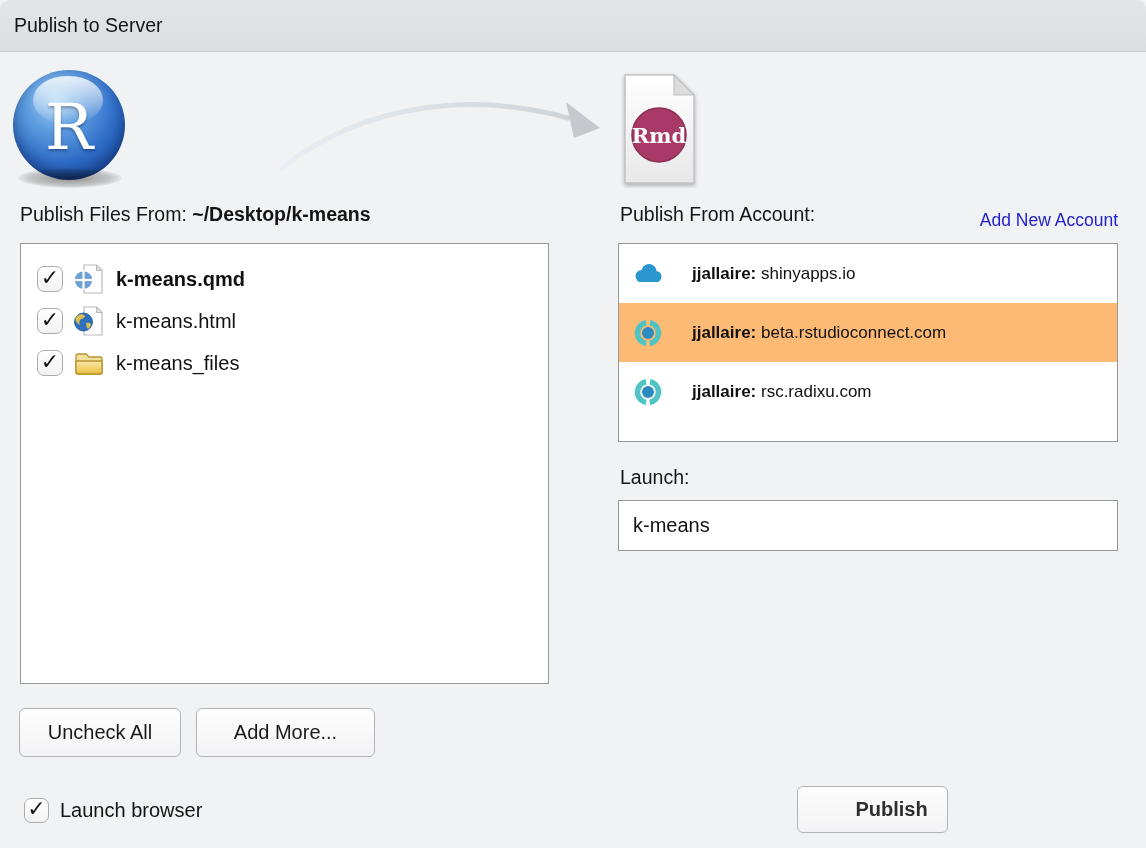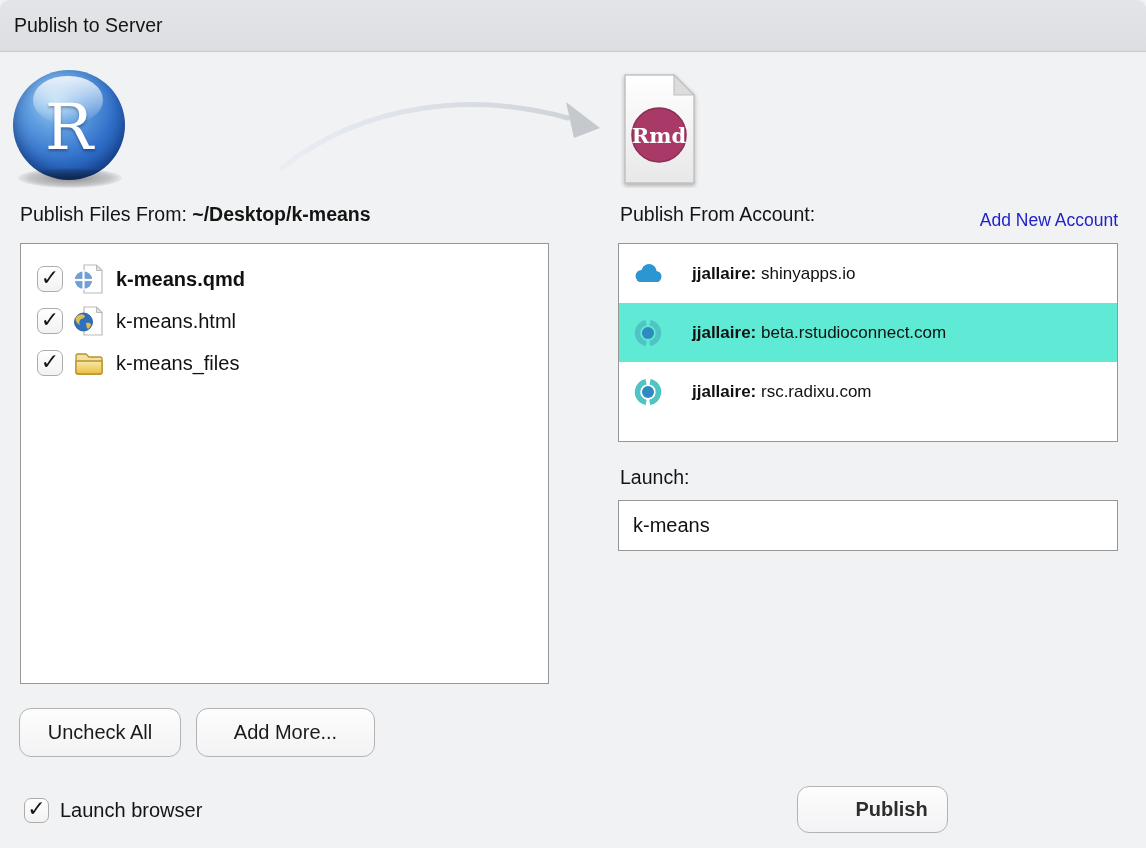--- a/index.html
+++ b/index.html
@@ -40,32 +40,32 @@
   .file-name.bold{font-weight:700;}
   .checkbox{width:26px;height:26px;border-radius:7px;border:1.5px solid #acacac;
     background:linear-gradient(#ffffff,#f2f2f2);box-sizing:border-box;flex:0 0 auto;
     display:flex;align-items:center;justify-content:center;cursor:pointer;}
   .checkbox .check{font-size:22px;line-height:1;color:#151515;margin-top:-3px;}
   .file-icon{width:32px;height:32px;margin-left:10px;flex:0 0 auto;}
   
   .account-box{position:absolute;left:618px;top:243px;width:500px;height:199px;background:#fff;
     border:1.5px solid #979797;box-sizing:border-box;overflow:hidden;}
   .account-row{display:flex;align-items:center;height:59px;padding-left:13px;cursor:pointer;}
-  .account-row.selected{background:#5eead4;}
+  .account-row.selected{background:#fdba74;}
   .account-icon{width:32px;height:32px;flex:0 0 auto;}
   .account-text{font-size:17px;color:#111;margin-left:28px;white-space:pre;}
   .account-user{font-weight:700;}
   
   .title-label{left:620px;top:466px;}
   .title-input{position:absolute;left:618px;top:500px;width:500px;height:51px;background:#fff;
     border:1.5px solid #979797;box-sizing:border-box;font-family:"Liberation Sans",sans-serif;
     font-size:20px;color:#111;padding:0 14px;outline:none;border-radius:0;}
   
   .btn{position:absolute;display:flex;align-items:center;justify-content:center;
-    background:linear-gradient(#fdfdfd,#f3f3f5);border:1.5px solid #b3b3b3;border-radius:12px;
+    background:linear-gradient(#fdfdfd,#f3f3f5);border:1.5px solid #b3b3b3;border-radius:6px;
     font-size:20px;color:#1a1a1a;box-sizing:border-box;cursor:pointer;font-family:inherit;}
   .btn-uncheck{left:19px;top:708px;width:162px;height:49px;}
   .btn-addmore{left:196px;top:708px;width:179px;height:49px;}
   .btn-publish{left:797px;top:786px;width:151px;height:47px;font-weight:700;color:#2e2e2e;padding-left:44px;}
   .btn-cancel{left:966px;top:786px;width:160px;height:47px;}
   
   .launch-wrap{position:absolute;left:24px;top:798px;display:flex;align-items:center;}
   .launch-wrap .checkbox{width:25px;height:25px;}
   .launch-label{font-size:20px;color:#141414;margin-left:11px;}
 </style>

